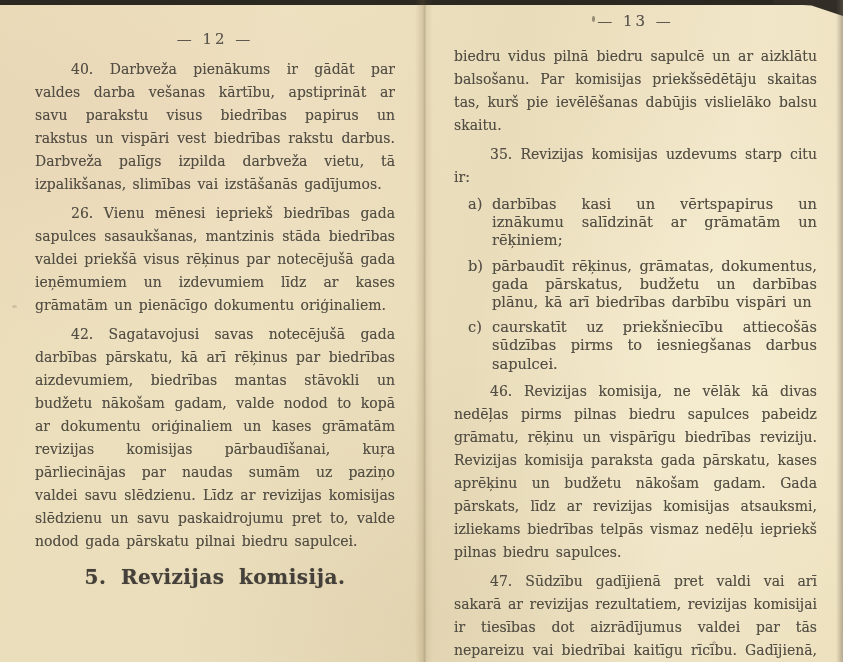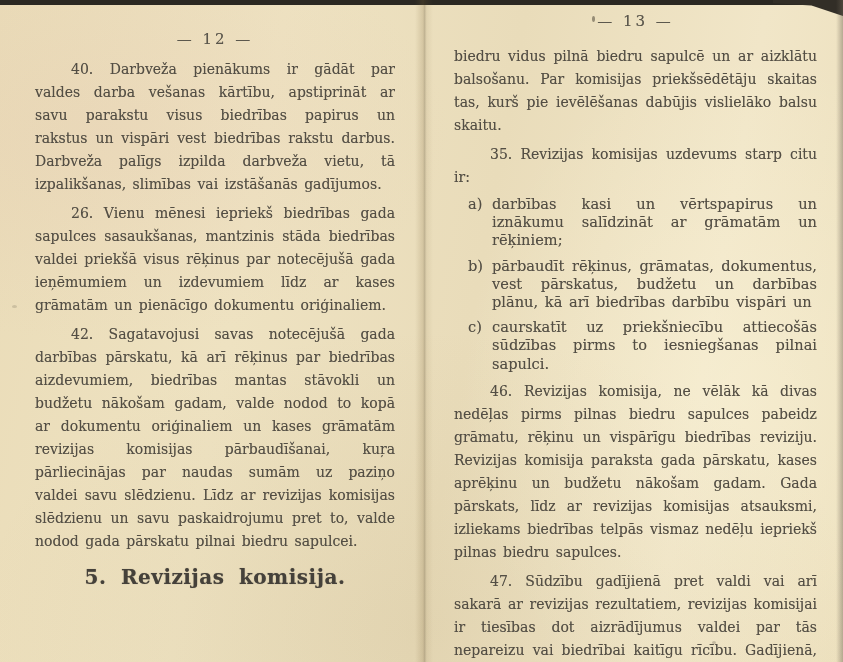--- a/index.html
+++ b/index.html
@@ -118,24 +118,24 @@
     <div class="page-header">— 13 —</div>
     <p class="para no-indent">biedru vidus pilnā biedru sapulcē un ar aizklātu balsošanu. Par komisijas priekšsēdētāju skaitas tas, kurš pie ievēlēšanas dabūjis vislielāko balsu skaitu.</p>
     <p class="para">35. Revizijas komisijas uzdevums starp citu ir:</p>
     <div class="list">
       <div class="list-item">
         <span class="marker">a)</span>
         <span class="item-text">darbības kasi un vērtspapirus un iznākumu salīdzināt ar grāmatām un rēķiniem;</span>
       </div>
       <div class="list-item">
         <span class="marker">b)</span>
-        <span class="item-text">pārbaudīt rēķinus, grāmatas, dokumentus, vest pārskatus, budžetu un darbības plānu, kā arī biedrības darbību vispāri un</span>
+        <span class="item-text">pārbaudīt rēķinus, grāmatas, dokumentus, gada pārskatus, budžetu un darbības plānu, kā arī biedrības darbību vispāri un</span>
       </div>
       <div class="list-item">
         <span class="marker">c)</span>
-        <span class="item-text">caurskatīt uz priekšniecību attiecošās sūdzības pirms to iesniegšanas pilnai sapulci.</span>
+        <span class="item-text">caurskatīt uz priekšniecību attiecošās sūdzības pirms to iesniegšanas darbus sapulcei.</span>
       </div>
     </div>
     <p class="para">46. Revizijas komisija, ne vēlāk kā divas nedēļas pirms pilnas biedru sapulces pabeidz grāmatu, rēķinu un vispārīgu biedrības reviziju. Revizijas komisija paraksta gada pārskatu, kases aprēķinu un budžetu nākošam gadam. Gada pārskats, līdz ar revizijas komisijas atsauksmi, izliekams biedrības telpās vismaz nedēļu iepriekš pilnas biedru sapulces.</p>
     <p class="para">47. Sūdzību gadījienā pret valdi vai arī sakarā ar revizijas rezultatiem, revizijas komisijai ir tiesības dot aizrādījumus valdei par tās nepareizu vai biedrībai kaitīgu rīcību. Gadījienā, ja biedrības darbībā uzietas lielākas nekārtības vai ļaunprātīga rīcība, komisija var sasaukt ārkārtēju pilnu biedru sapulci p. 52. noteiktā kārtībā. Revizijas komisijas sēdes tiek sasauktas no priekšnieka ar pavēstēm. Lēmumus pieņem ar vienkāršu balsu vairākumu.</p>
 
   </section>
 </div>
 
 </body></html>

